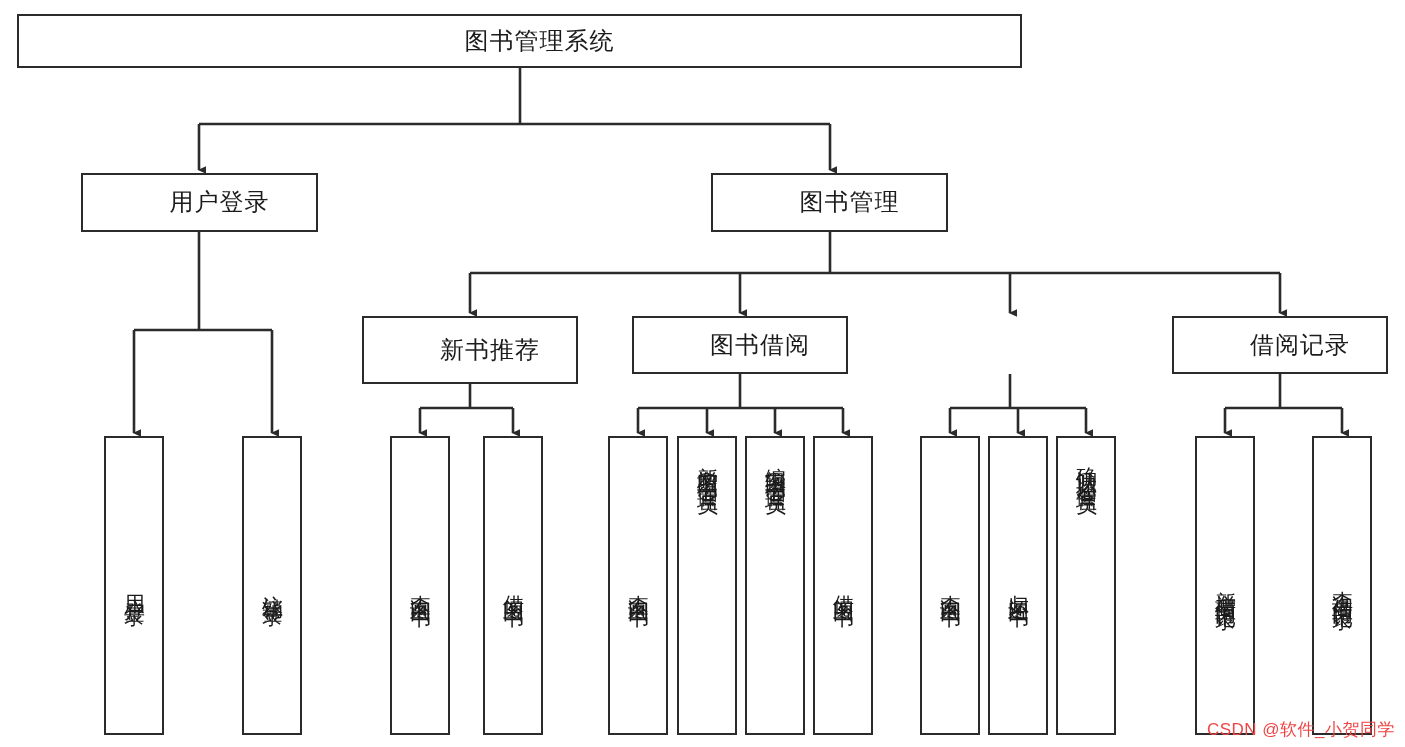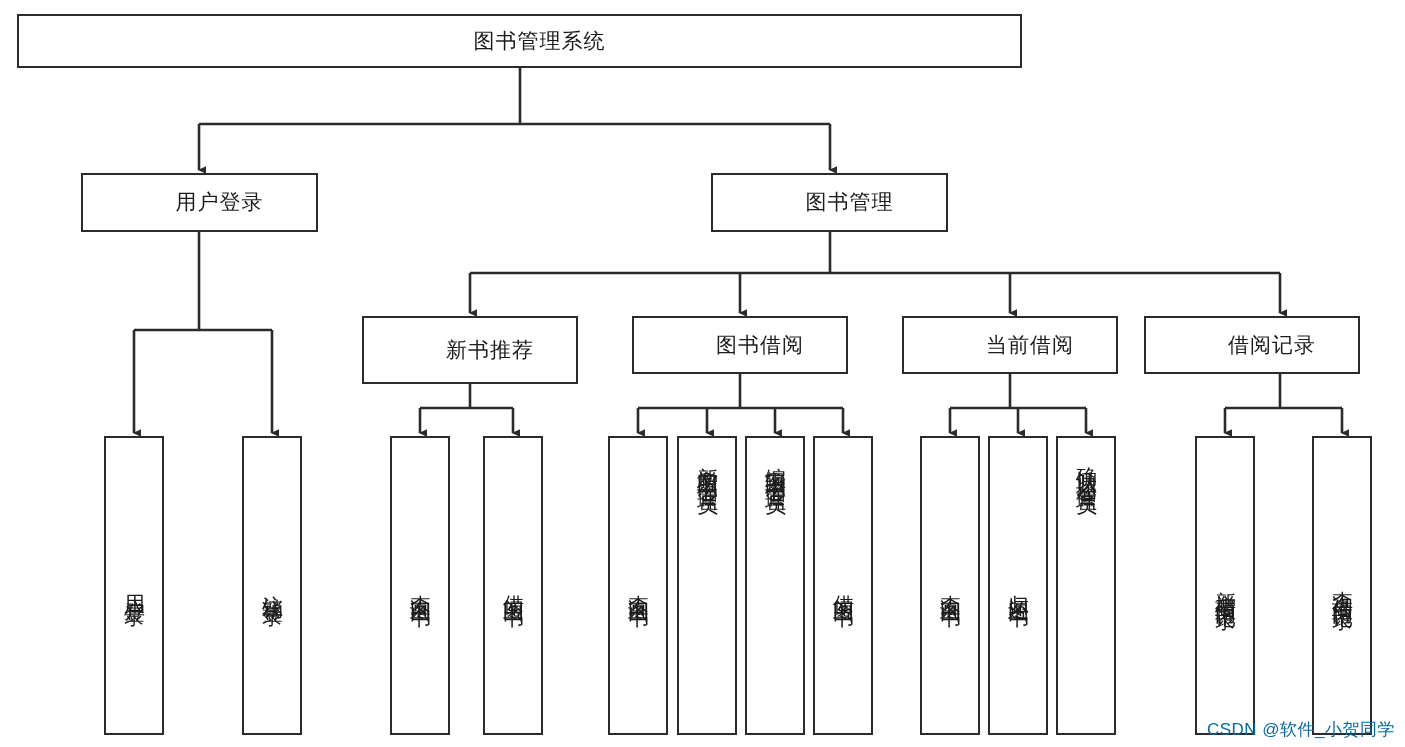--- a/index.html
+++ b/index.html
@@ -30,21 +30,21 @@
     box-sizing: border-box;
     border: 2.5px solid #2b2b2b;
     background: #ffffff;
     display: flex;
     align-items: center;
     justify-content: center;
     color: #1b1b1b;
     line-height: 1.28;
   }
   .node.h {
-    font-size: 21px;
+    font-size: 24px;
     letter-spacing: 1px;
     padding-left: 40px;
   }
   .node.v {
     font-size: 21px;
     align-items: flex-start;
     padding-top: 12px;
   }
   .node.v .vtext {
     writing-mode: vertical-rl;
@@ -60,21 +60,21 @@
   
   .node.v.center {
     align-items: center;
     padding-top: 0;
   }
   #watermark {
     position: absolute;
     right: 10px;
     bottom: 6px;
     font-size: 17px;
-    color: #0369a1;
+    color: #ef4444;
     letter-spacing: 0.5px;
     white-space: nowrap;
     user-select: none;
   }
 </style>
 </head>
 <body>
 
 <div id="canvas">
 
@@ -141,24 +141,21 @@
   <div class="node h" style="left: 711px; top: 173px; width: 237px; height: 59px; text-align: center;">
     <span class="htext">图书管理</span>
   </div>
 
   <div class="node h" style="left: 362px; top: 316px; width: 216px; height: 68px;">
     <span class="htext">新书推荐</span>
   </div>
   <div class="node h" style="left: 632px; top: 316px; width: 216px; height: 58px; text-align: right;">
     <span class="htext">图书借阅</span>
   </div>
-  <div class="node h" style="left: 902px; top: 316px; width: 216px; height: 58px;">
-    <span class="htext">当前借阅</span>
-  </div>
-  <div class="node h" style="left: 1144px; top: 316px; width: 216px; height: 58px;">
+  <div class="node h" style="left: 1172px; top: 316px; width: 216px; height: 58px;">
     <span class="htext">借阅记录</span>
   </div>
 
   <div class="node v center" style="left: 104px; top: 436px; width: 60px; height: 299px;">
     <span class="vtext">用户登录</span>
   </div>
   <div class="node v center" style="left: 242px; top: 436px; width: 60px; height: 299px;">
     <span class="vtext">注销登录</span>
   </div>
   <div class="node v center" style="left: 390px; top: 436px; width: 60px; height: 299px;">

